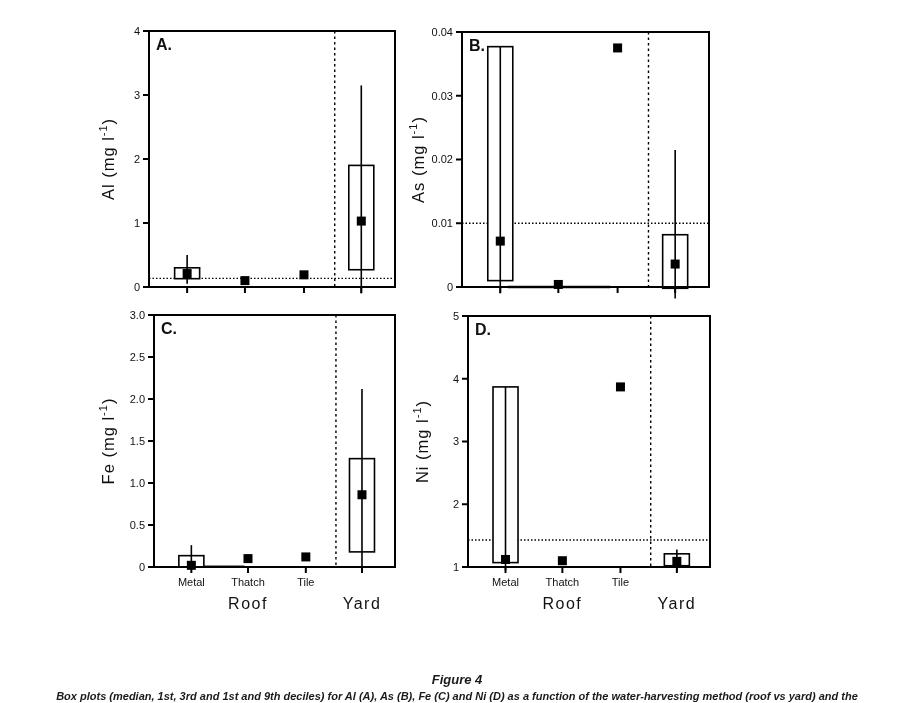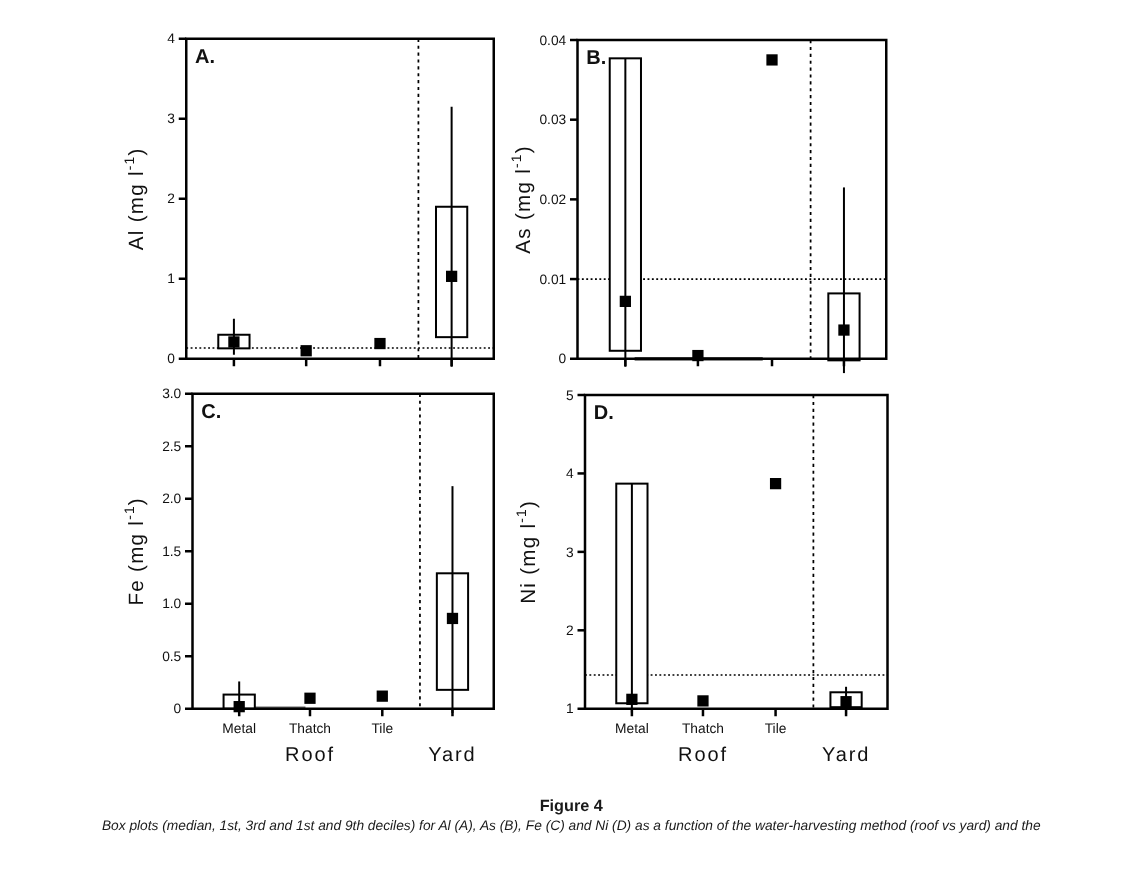--- a/index.html
+++ b/index.html
@@ -1,21 +1,21 @@
 <!DOCTYPE html>
 <html><head>
 <meta charset="utf-8">
 <style>
   html,body{margin:0;padding:0;background:#ffffff;}
   .page{position:relative;width:914px;height:703px;background:#ffffff;overflow:hidden;
         font-family:"Liberation Sans","DejaVu Sans",sans-serif;}
   svg text{font-family:"Liberation Sans","DejaVu Sans",sans-serif;fill:#111;}
   .caption{position:absolute;left:0;top:636px;width:914px;text-align:center;color:#1a1a1a;}
-  .cap-title{font-weight:bold;font-size:13px;line-height:17px;}
-  .cap-line{font-style:italic;font-weight:normal;font-size:11px;line-height:16.5px;white-space:nowrap;}
+  .cap-title{font-style:italic;font-weight:bold;font-size:13px;line-height:17px;margin-top:35px;}
+  .cap-line{font-style:italic;font-weight:bold;font-size:11px;line-height:16.5px;white-space:nowrap;}
 </style>
 </head>
 <body>
 
 <div class="page">
   <svg id="chart" width="914" height="630" viewBox="0 0 914 630">
       <g>
         <line x1="149" y1="278.36" x2="395" y2="278.36" stroke="#000" stroke-width="1.3" stroke-dasharray="1.5 2"></line>
         <line x1="334.73" y1="31" x2="334.73" y2="287" stroke="#000" stroke-width="1.4" stroke-dasharray="2.5 3"></line>
         <g>

